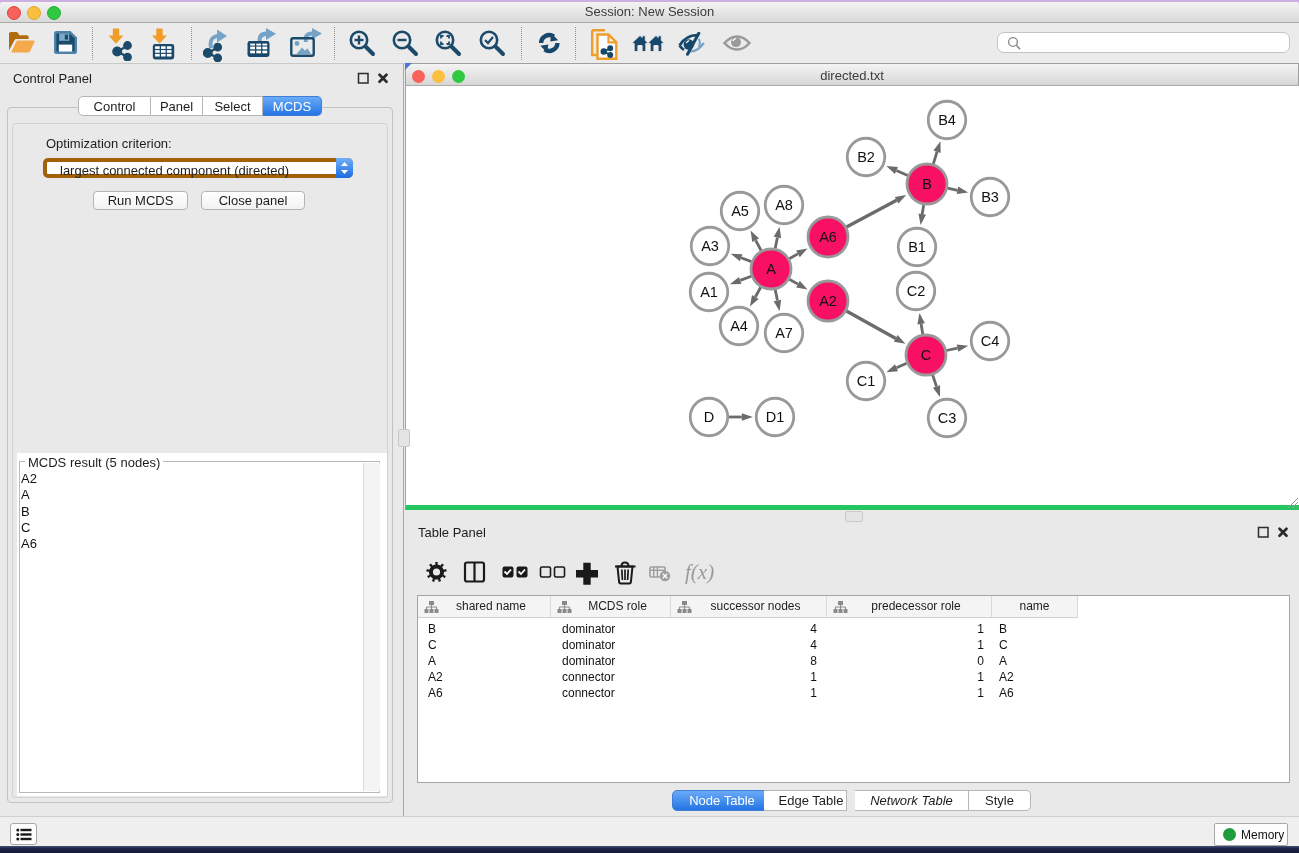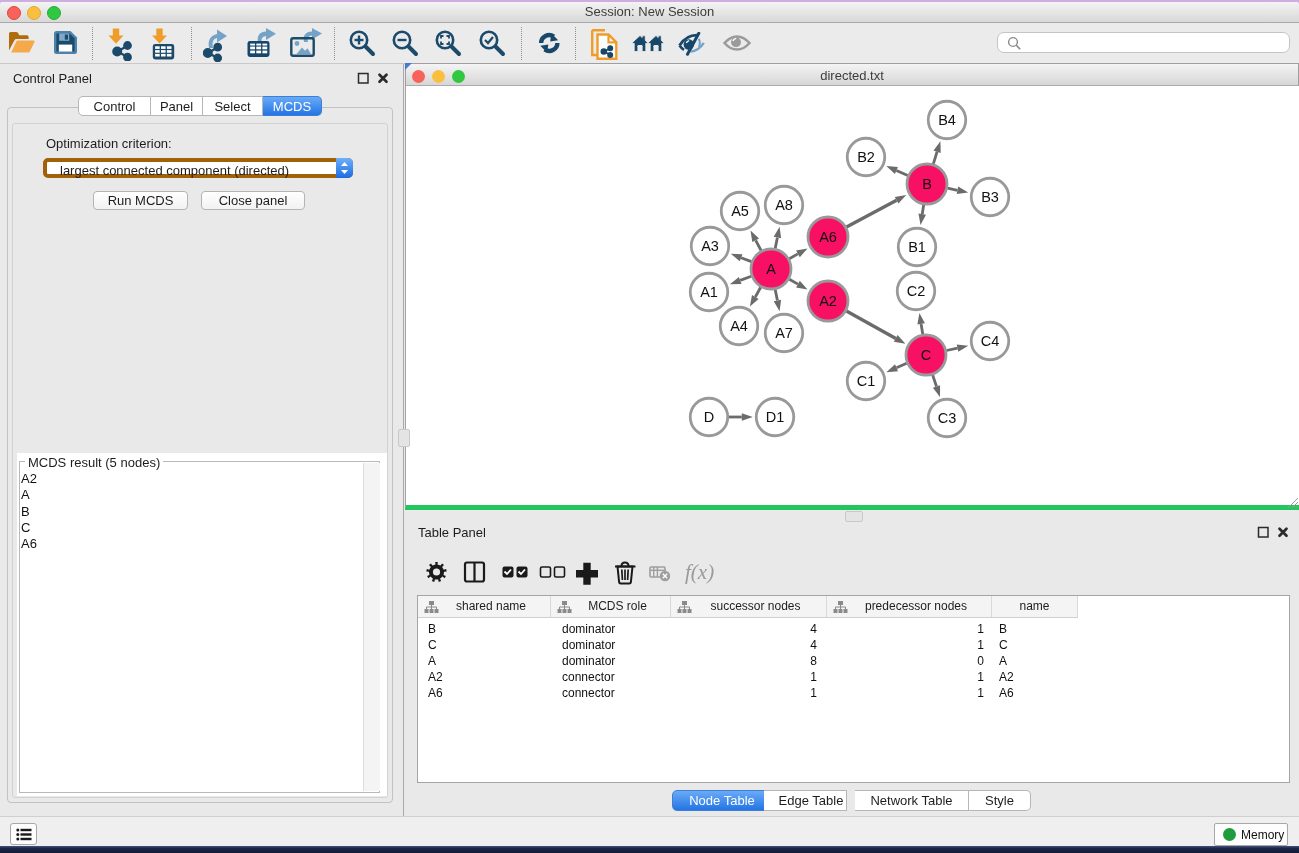--- a/index.html
+++ b/index.html
@@ -391,21 +391,21 @@
           <path d="M7.5 5 V7 M2.5 9 V7 H12.5 V9 M7.5 7 V9" stroke="#8a8a8a" stroke-width="1" fill="none"></path>
         </svg><span style="display:inline-block;padding-left:14px;">successor nodes</span></div>
   <div class="hcell" style="left:409px;width:165px;"><svg class="abs" style="left:6px;top:4px;" width="15" height="14" viewBox="0 0 15 14">
           <g fill="#8a8a8a">
             <rect x="5" y="1" width="5" height="4"></rect>
             <rect x="0.5" y="9" width="4" height="4"></rect>
             <rect x="5.5" y="9" width="4" height="4"></rect>
             <rect x="10.5" y="9" width="4" height="4"></rect>
           </g>
           <path d="M7.5 5 V7 M2.5 9 V7 H12.5 V9 M7.5 7 V9" stroke="#8a8a8a" stroke-width="1" fill="none"></path>
-        </svg><span style="display:inline-block;padding-left:14px;">predecessor nodes</span></div>
+        </svg><span style="display:inline-block;padding-left:14px;">predecessor role</span></div>
   <div class="hcell" style="left:574px;width:86px;"><span style="display:inline-block;padding-left:0px;">name</span></div>
   <div class="tcell" style="left:10px;top:26px;">B</div>
   <div class="tcell" style="left:144px;top:26px;">dominator</div>
   <div class="tcell" style="left:253px;top:26px;width:146px;text-align:right;">4</div>
   <div class="tcell" style="left:409px;top:26px;width:157px;text-align:right;">1</div>
   <div class="tcell" style="left:581px;top:26px;">B</div>
   <div class="tcell" style="left:10px;top:42px;">C</div>
   <div class="tcell" style="left:144px;top:42px;">dominator</div>
   <div class="tcell" style="left:253px;top:42px;width:146px;text-align:right;">4</div>
   <div class="tcell" style="left:409px;top:42px;width:157px;text-align:right;">1</div>
@@ -421,21 +421,21 @@
   <div class="tcell" style="left:409px;top:74px;width:157px;text-align:right;">1</div>
   <div class="tcell" style="left:581px;top:74px;">A2</div>
   <div class="tcell" style="left:10px;top:90px;">A6</div>
   <div class="tcell" style="left:144px;top:90px;">connector</div>
   <div class="tcell" style="left:253px;top:90px;width:146px;text-align:right;">1</div>
   <div class="tcell" style="left:409px;top:90px;width:157px;text-align:right;">1</div>
   <div class="tcell" style="left:581px;top:90px;">A6</div>
 </div>
 <div class="btab" style="left:672px;width:100px;border-radius:5px 0 0 5px;background:linear-gradient(#6aabf7,#2374e4);color:#fff;border-color:#3e7ed6;">Node Table</div>
 <div class="btab" style="left:764px;width:83px;border-left:0;padding-left:12px;">Edge Table</div>
-<div class="btab" style="left:855px;width:114px;border-left:0;">Network Table</div>
+<div class="btab" style="left:855px;width:114px;border-left:0;font-style:italic;">Network Table</div>
 <div class="btab" style="left:969px;width:62px;border-left:0;border-radius:0 5px 5px 0;">Style</div>
 
 <div class="abs" style="left:398px;top:429px;width:10px;height:16px;background:#e4e4e4;border:1px solid #c9c9c9;border-radius:2px;"></div>
 <div class="abs" style="left:845px;top:511px;width:16px;height:9px;background:#e4e4e4;border:1px solid #c9c9c9;border-radius:2px;"></div>
 <svg class="abs" style="left:1286px;top:496px;" width="13" height="13" viewBox="0 0 13 13">
   <g stroke="#9a9a9a" stroke-width="1">
         <line x1="12" y1="2" x2="2" y2="12"></line>
         <line x1="12" y1="6" x2="6" y2="12"></line>
         <line x1="12" y1="10" x2="10" y2="12"></line>
       </g>

